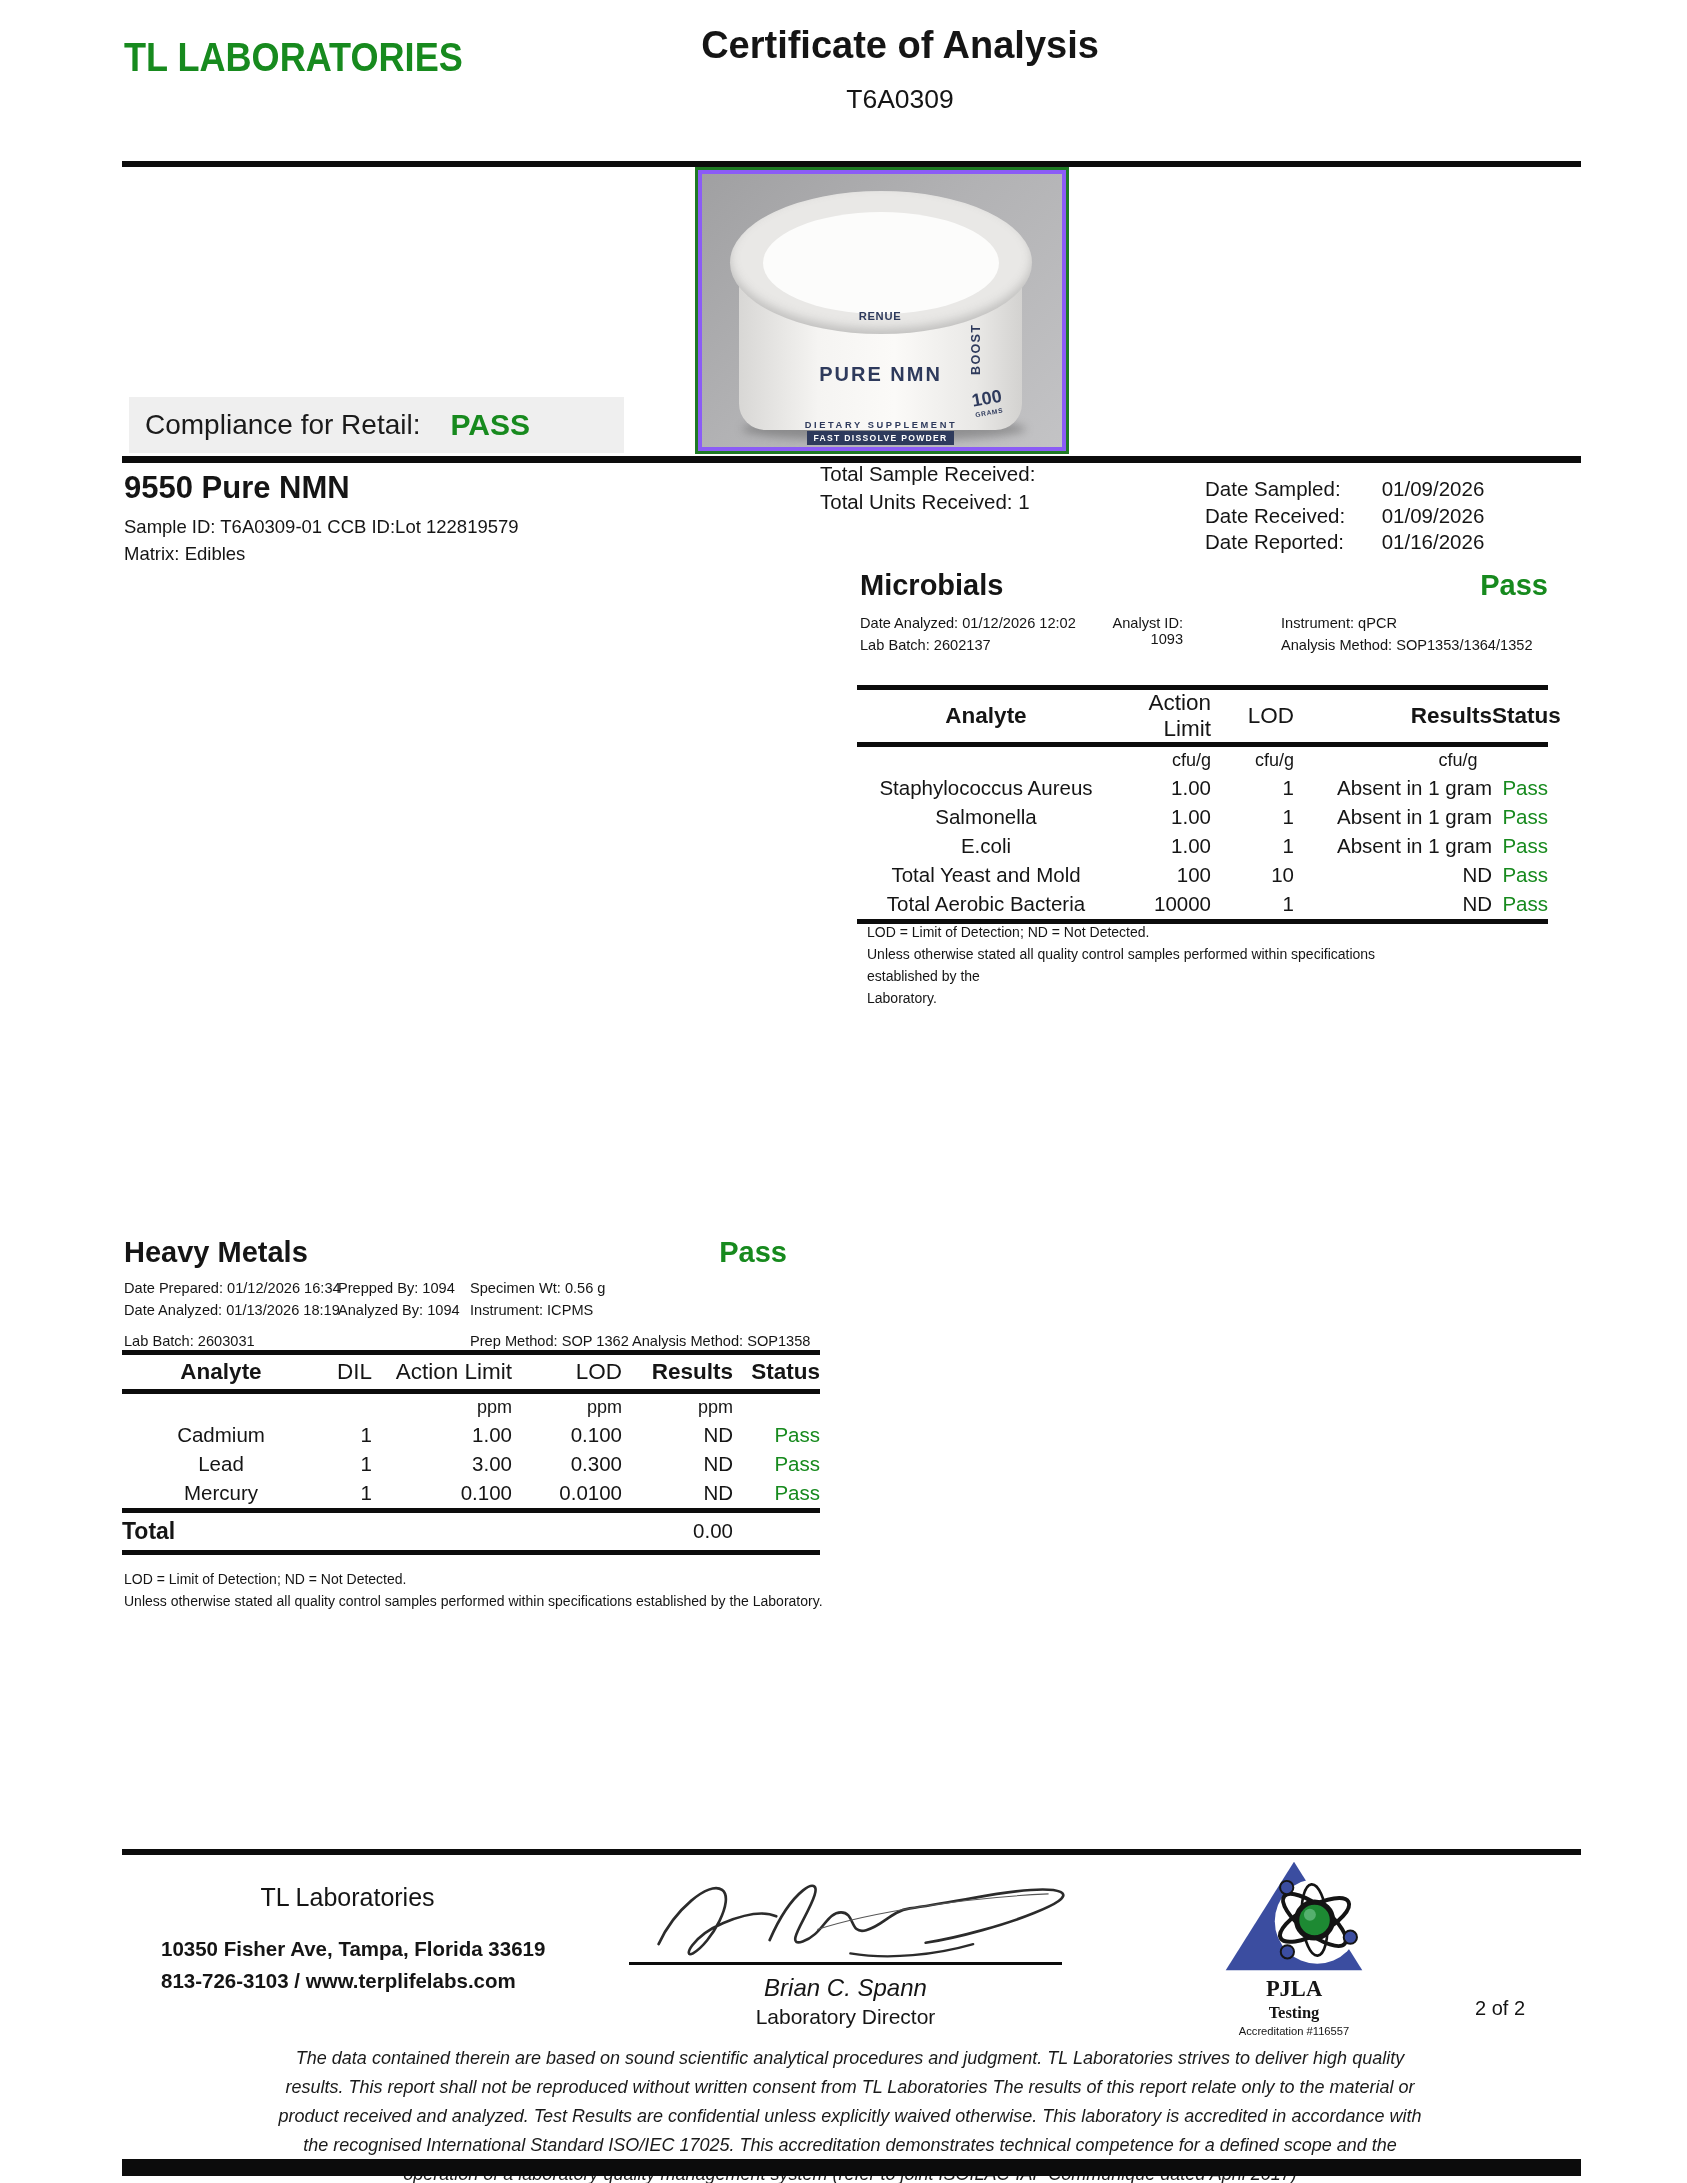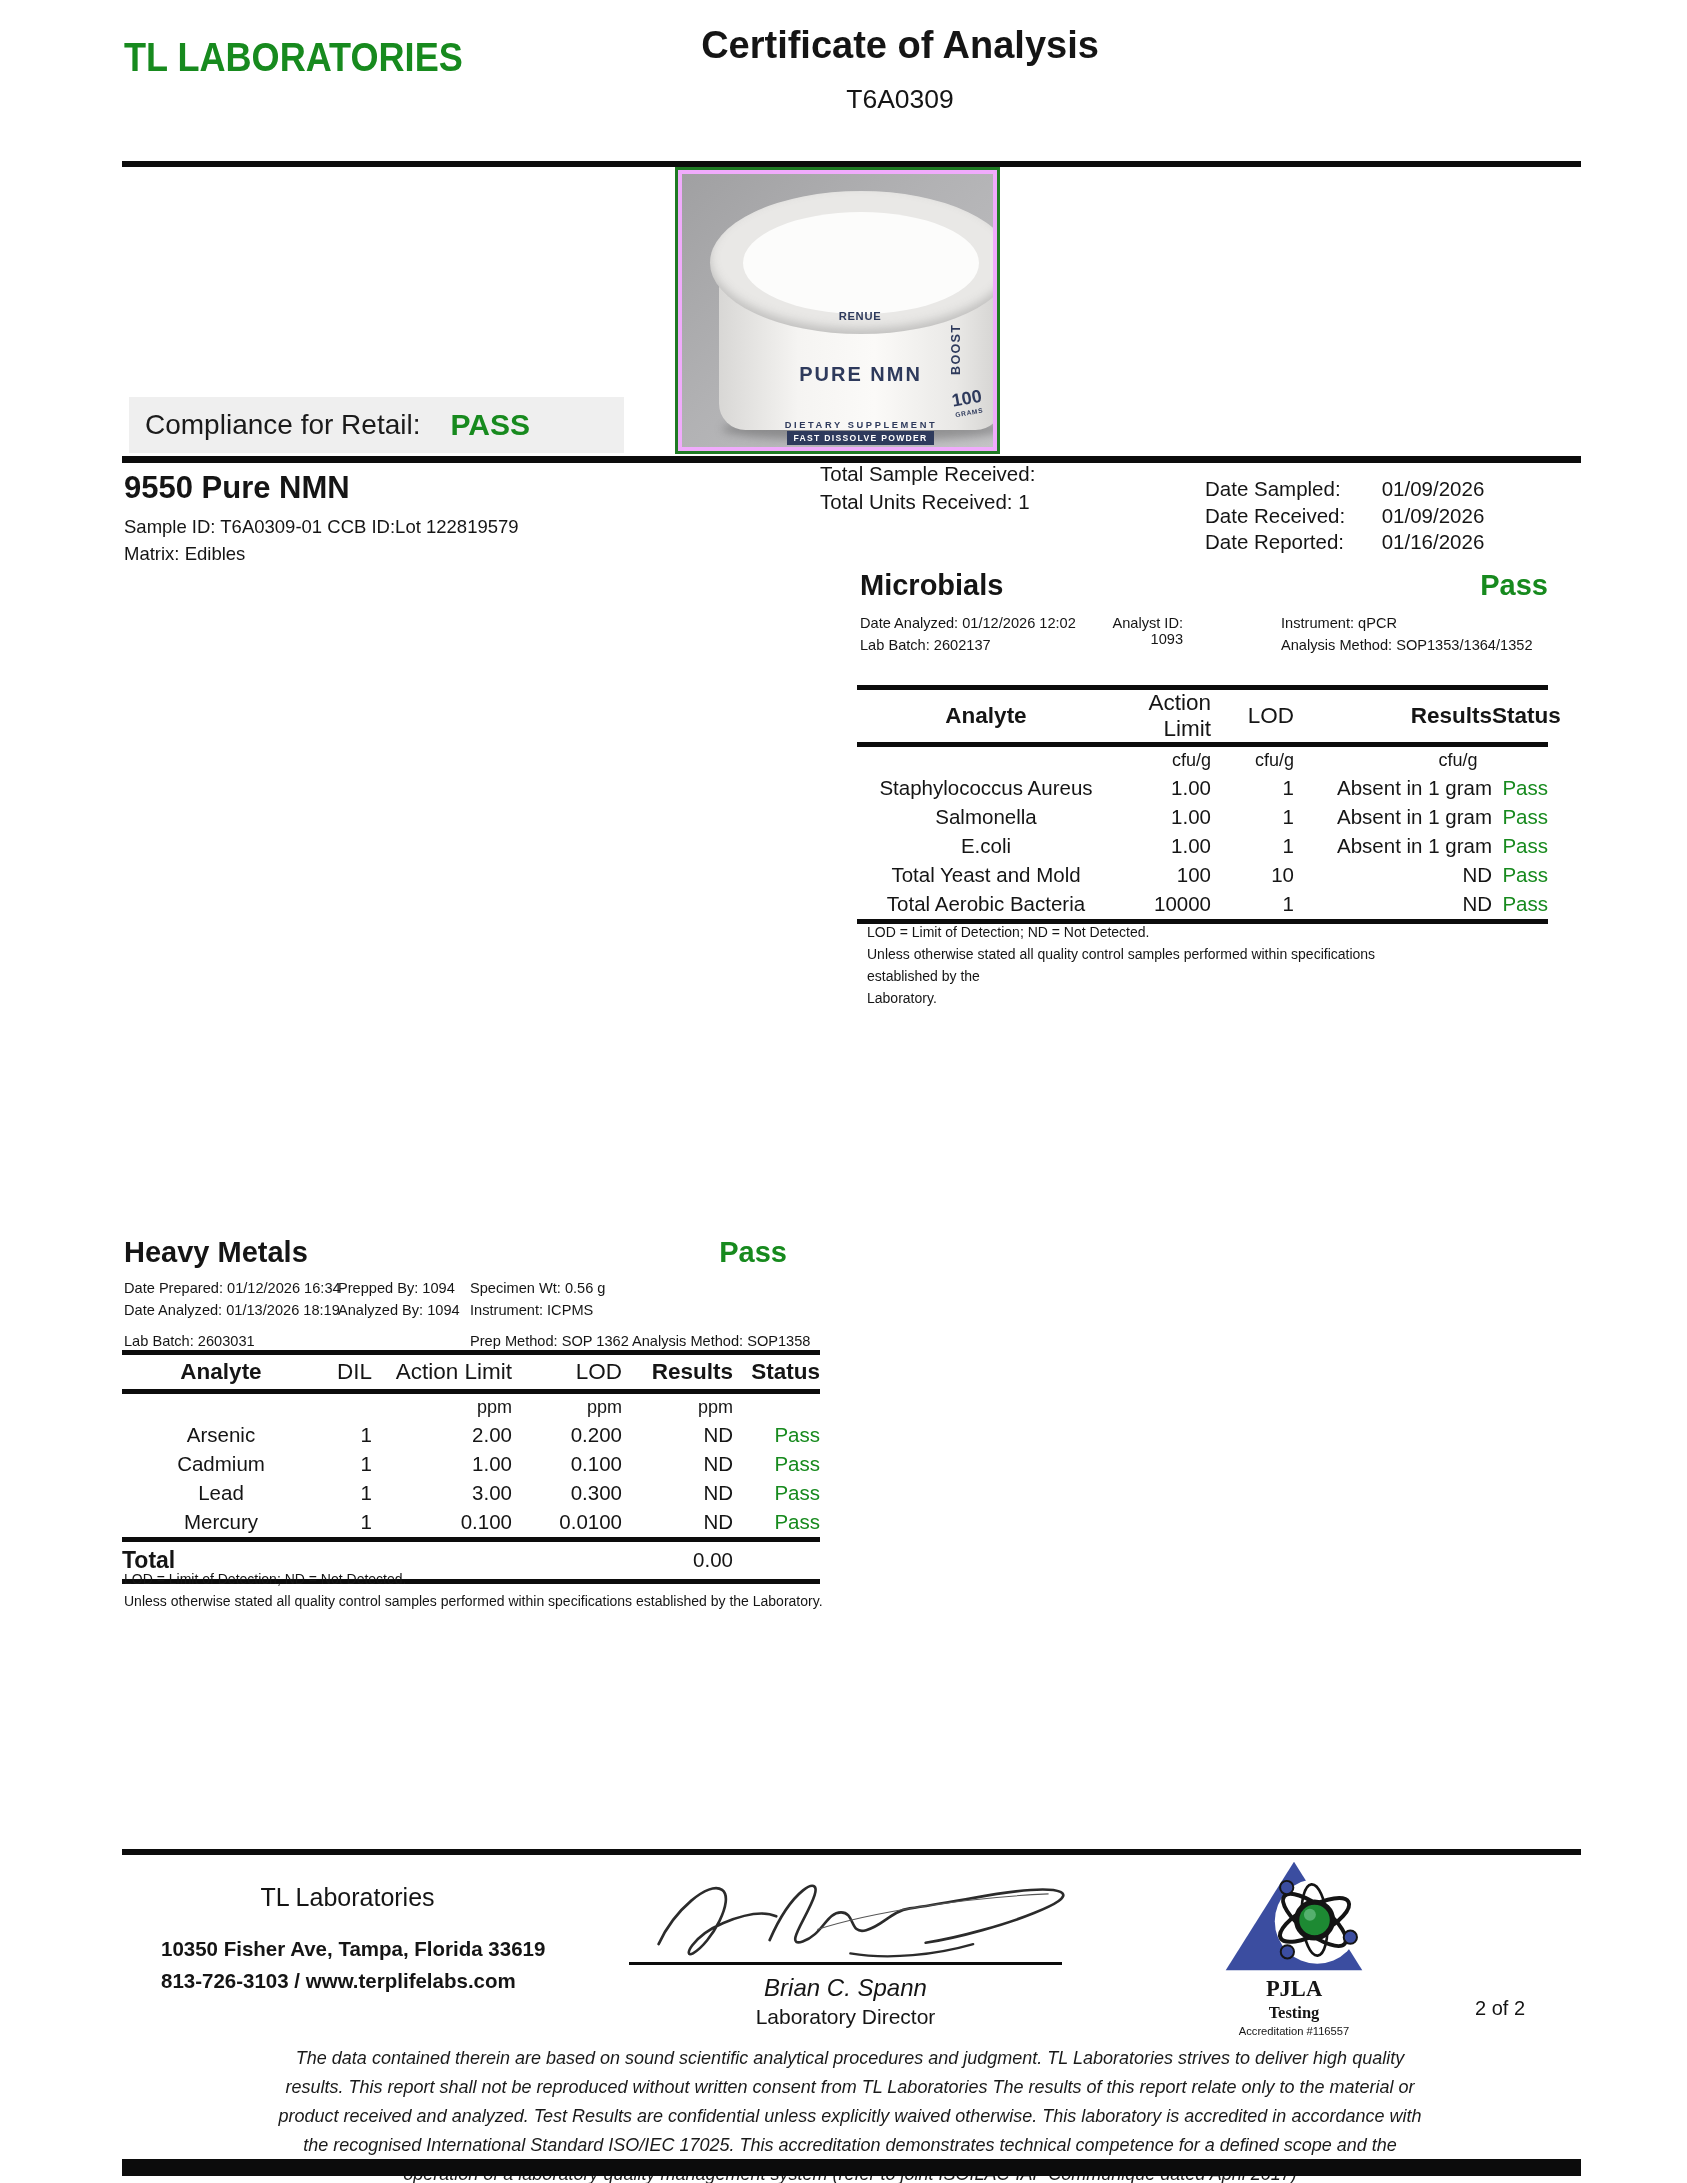--- a/index.html
+++ b/index.html
@@ -15,22 +15,22 @@
   }
   .abs{position:absolute;}
   .rule{position:absolute;background:#0c0c0c;}
   
   #logo{left:124px;top:34px;font-size:41px;font-weight:bold;color:var(--green);
         transform:scaleX(.88);transform-origin:left top;letter-spacing:0px;white-space:nowrap;}
   #title-wrap{left:569px;top:24px;width:662px;text-align:center;}
   #doc-title{font-size:38px;font-weight:bold;}
   #doc-code{font-size:26.5px;margin-top:17px;}
   
-  #photo{left:675px;top:167px;width:325px;height:287px;border:3.3px solid #1f7a24;
-         background:#f0abfc;box-sizing:border-box;padding:4px;}
+  #photo{left:695px;top:167px;width:374px;height:287px;border:3.3px solid #1f7a24;
+         background:#8b5cf6;box-sizing:border-box;padding:4px;}
   #photo-inner{position:relative;width:100%;height:100%;overflow:hidden;
          background:linear-gradient(135deg,#a0a0a2 0%,#b2b2b4 45%,#c3c3c5 100%);}
   .tub-shadow{position:absolute;left:40px;top:243px;width:284px;height:24px;background:rgba(60,60,60,.35);
          border-radius:50%;filter:blur(4px);}
   .tub-body{position:absolute;left:37px;top:105px;width:283px;height:151px;
          background:linear-gradient(90deg,#d8d7d5,#f5f4f2 28%,#fbfaf8 55%,#e9e8e6 84%,#d3d2d0);
          border-radius:9.3px 9.3px 26.5px 26.5px;}
   .tub-lid{position:absolute;left:28px;top:17px;width:302px;height:143px;background:#e9e8e6;
          border-radius:50%;box-shadow:inset 0 -5.3px 9.3px rgba(120,120,120,.35);}
   .tub-lid-inner{position:absolute;left:61px;top:38px;width:236px;height:102px;background:#fcfcfb;border-radius:50%;}
@@ -315,28 +315,20 @@
           <td></td>
             <td></td>
           <td>ppm</td>
           <td>ppm</td>
           <td>ppm</td>
           <td></td>
         </tr>
       </thead>
       <tbody>
 
-          <tr class="data-row">
-            <td class="l">Arsenic</td>
-            <td>1</td>
-            <td>2.00</td>
-            <td>0.200</td>
-            <td>ND</td>
-            <td class="status">Pass</td>
-          </tr>
 
           <tr class="data-row">
             <td class="l">Cadmium</td>
             <td>1</td>
             <td>1.00</td>
             <td>0.100</td>
             <td>ND</td>
             <td class="status">Pass</td>
           </tr>
 

